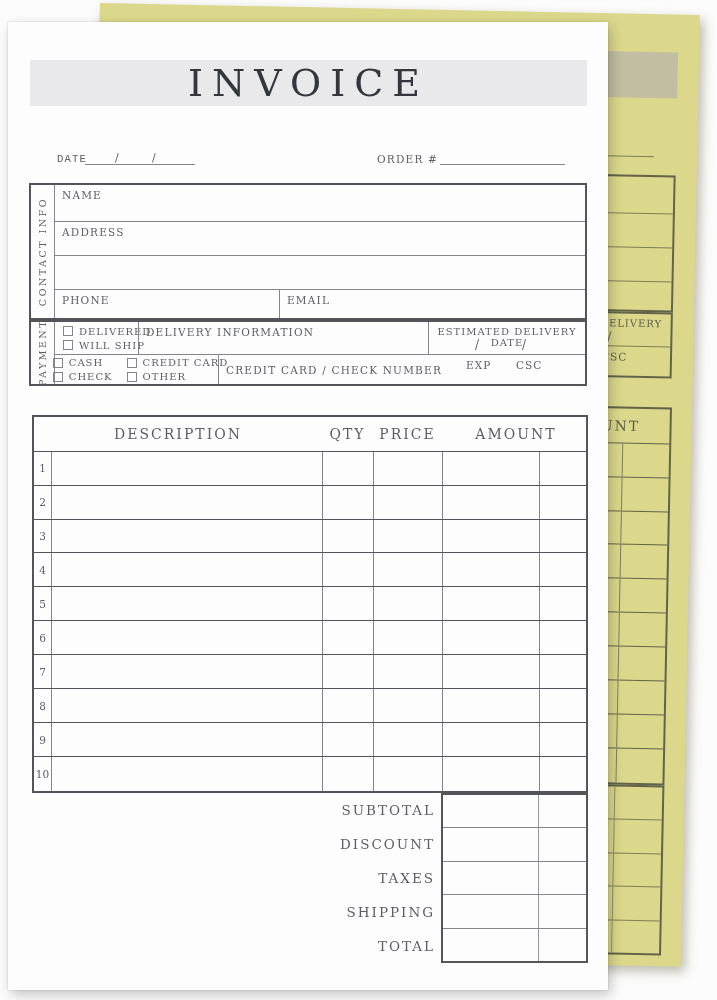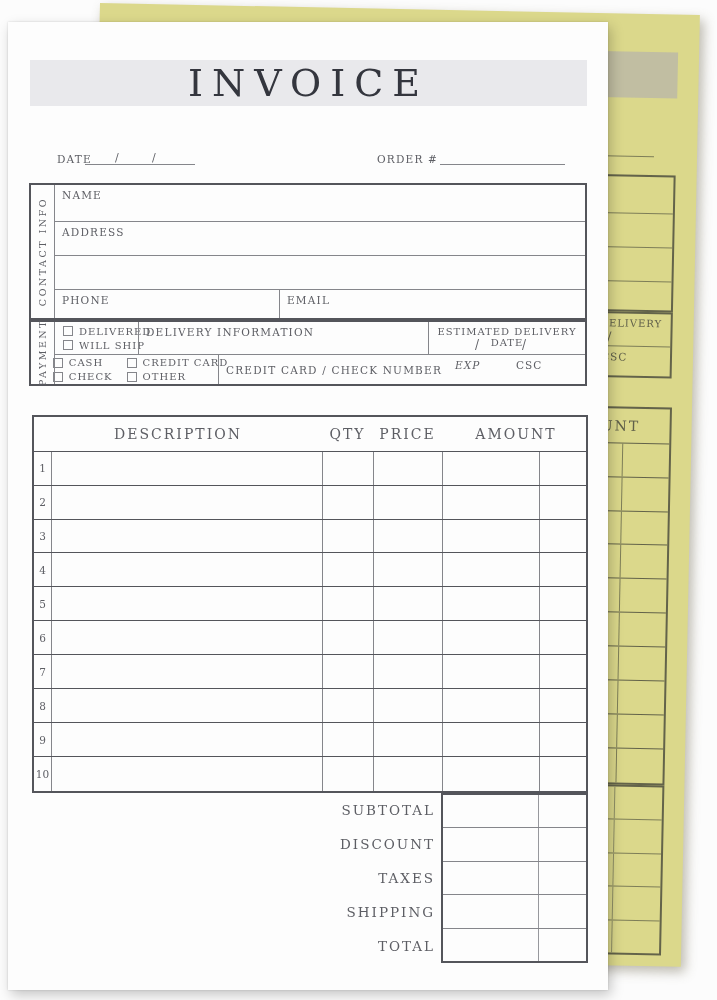--- a/index.html
+++ b/index.html
@@ -20,21 +20,21 @@
     box-shadow:0 0 2px rgba(0,0,0,.15),3px 5px 12px rgba(0,0,0,.22);
   }
   .form{position:relative;width:600px;height:100%;color:var(--ink);}
   .lbl{font-size:10.5px;letter-spacing:1.2px;color:var(--ink);}
 
   .banner{position:absolute;left:22px;top:38px;width:557px;height:46px;
           background:var(--banner-bg);text-align:center;}
   .banner .title{font-size:38px;line-height:47px;letter-spacing:9px;color:var(--title-ink);}
 
   .dateline{position:absolute;left:0;top:124px;width:600px;height:22px;font-size:11px;letter-spacing:1.5px;}
-  .dl-date{position:absolute;left:49px;bottom:3px;}
+  .dl-date{position:absolute;left:49px;bottom:3px;font-family:Liberation Mono, monospace;}
   .dl-line{position:absolute;left:77px;bottom:3px;width:110px;border-bottom:1px solid var(--line-mid);height:16px;}
   .dl-line .sl1{position:absolute;left:30px;bottom:0;}
   .dl-line .sl2{position:absolute;left:67px;bottom:0;}
   .dl-order{position:absolute;left:369px;bottom:3px;}
   .dl-oline{position:absolute;left:432px;bottom:3px;width:125px;border-bottom:1px solid var(--line-mid);height:16px;}
 
   .boxed{position:absolute;border:2px solid var(--line-dark);box-sizing:border-box;display:flex;}
   .contact-box{left:21px;top:161px;width:558px;height:137px;}
   .payment-box{left:21px;top:298px;width:558px;height:66px;}
   .sidecol{width:23px;border-right:1px solid var(--line-mid);display:flex;align-items:center;justify-content:center;}
@@ -53,21 +53,21 @@
   .c-meth{width:163px;flex-direction:row;align-items:center;gap:0;}
   .c-card{flex:1;position:relative;}
   .cbline{display:flex;align-items:center;gap:6px;font-size:10px;letter-spacing:1px;white-space:nowrap;}
   .cb{width:10px;height:10px;border:1px solid var(--line-mid);box-sizing:border-box;flex:0 0 auto;background:transparent;}
   .methcol{display:flex;flex-direction:column;gap:3px;}
   .methcol.m2{margin-left:14px;}
   .estlabel{display:block;text-align:center;font-size:10px;letter-spacing:1px;padding-top:4px;}
   .est-sl1{position:absolute;left:46px;top:16px;font-size:12px;}
   .est-sl2{position:absolute;left:93px;top:16px;font-size:12px;}
   .expcsc{position:absolute;top:4px;font-size:10.5px;letter-spacing:1px;}
-  .exp{left:236px;font-style:italic;} .csc{left:297px;}
+  .exp{left:247px;} .csc{left:297px;}
 
   .items{left:24px;top:393px;width:556px;height:378px;flex-direction:column;}
   .thead{height:35px;display:grid;grid-template-columns:288px 51px 69px 148px;
          border-bottom:1px solid var(--line-dark);box-sizing:border-box;}
   .thead span{align-self:center;text-align:center;font-size:14px;letter-spacing:2px;color:var(--ink);}
   .trow{height:34.3px;display:grid;grid-template-columns:17px 271px 51px 69px 97px 1fr;
         border-bottom:1px solid var(--line-dark);box-sizing:border-box;}
   .trow:last-child{border-bottom:none;}
   .trow div{box-sizing:border-box;border-left:1px solid var(--line-mid);}
   .trow div:first-child{border-left:none;}

